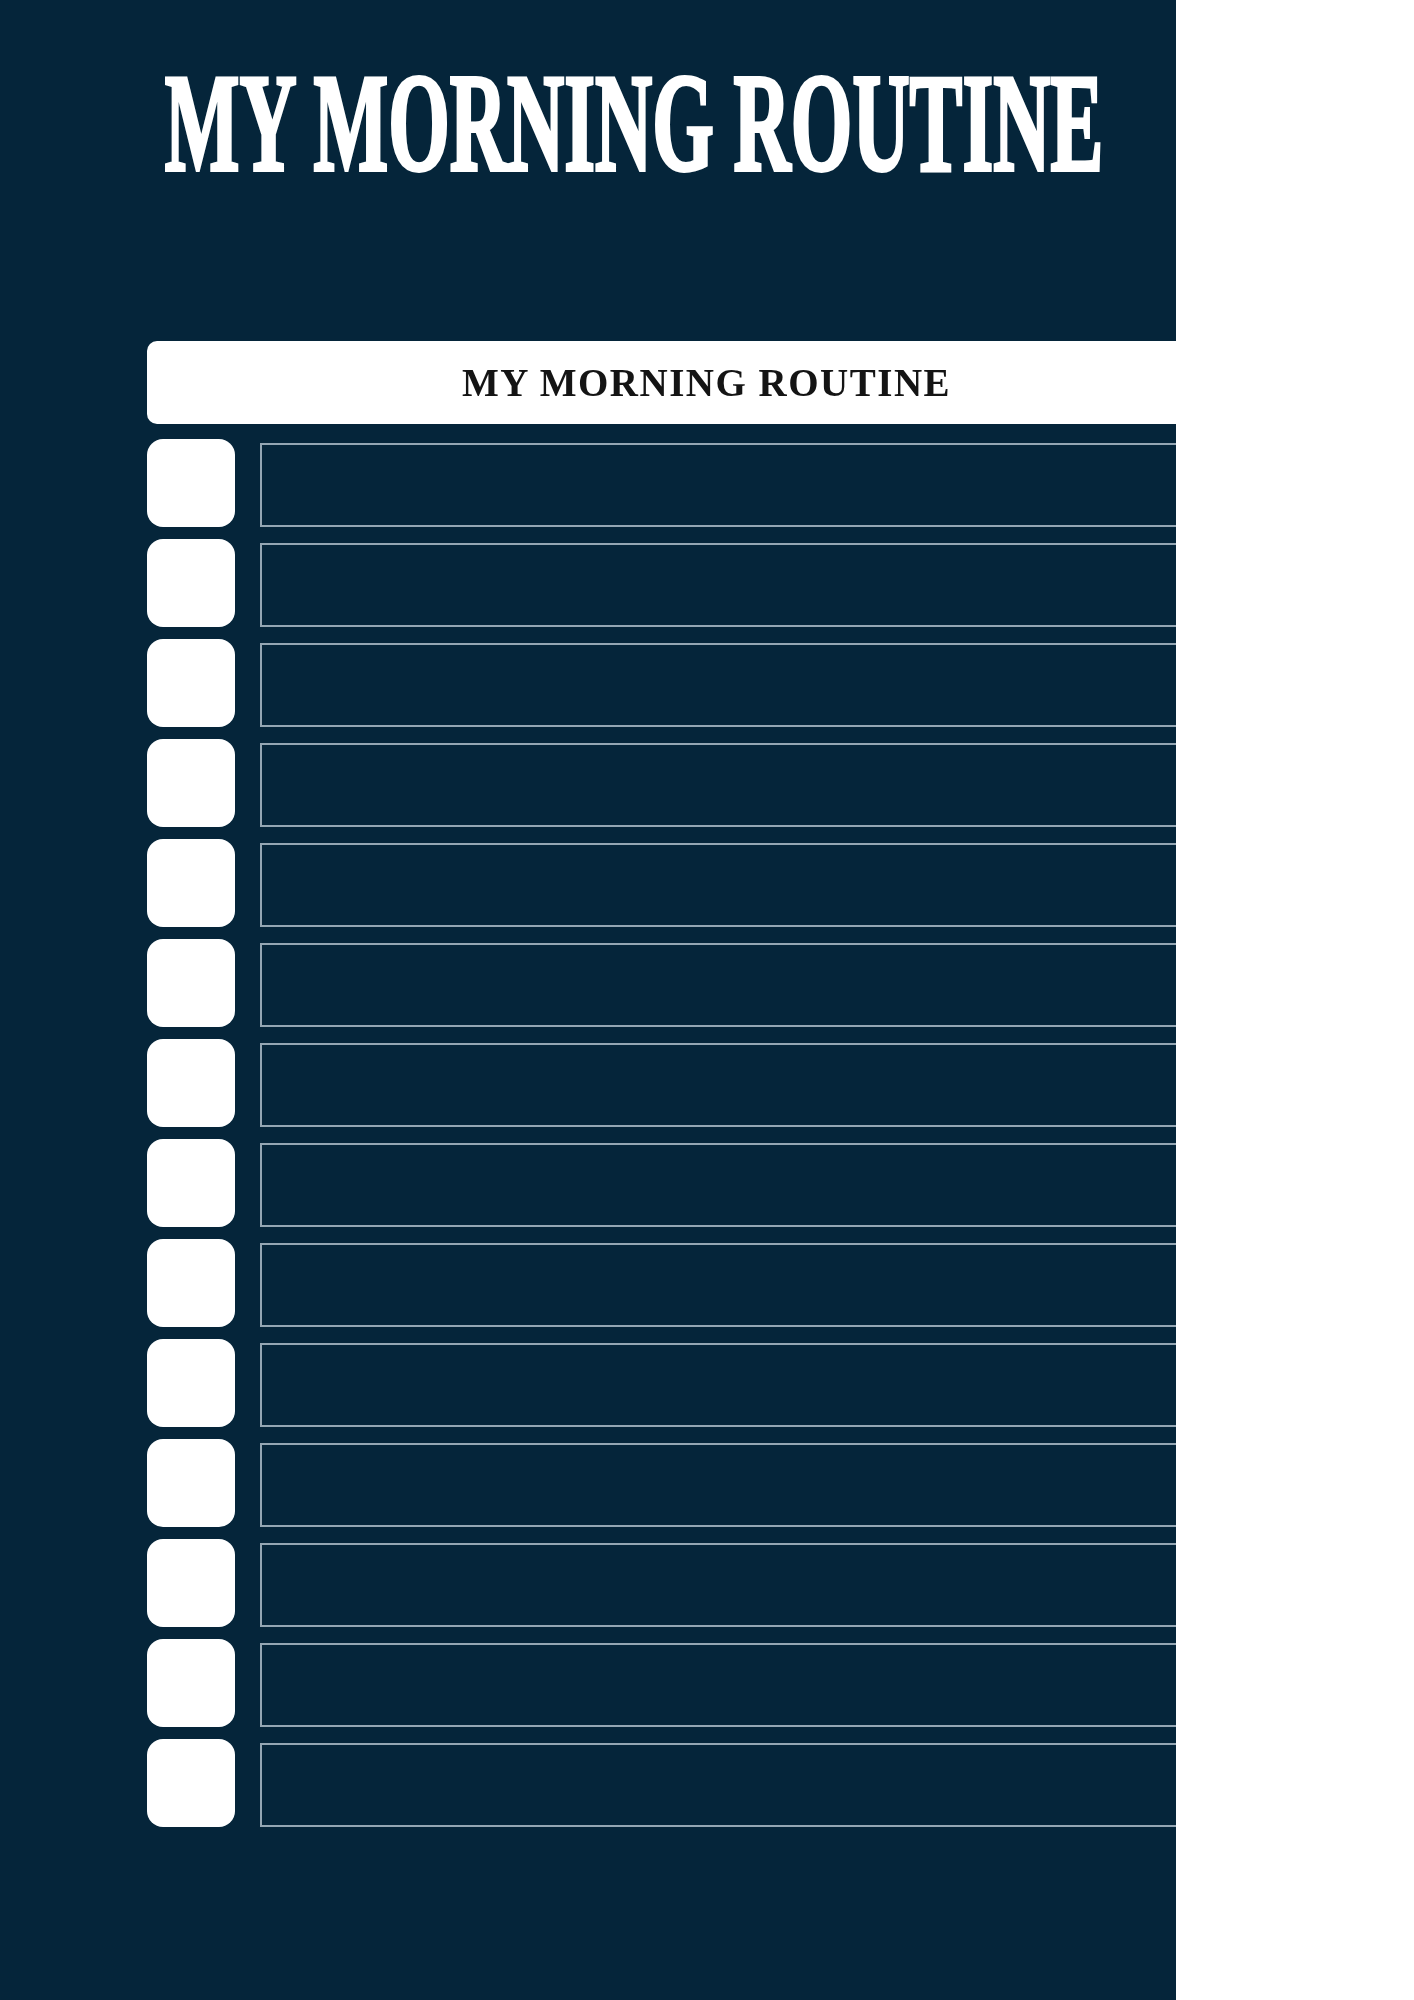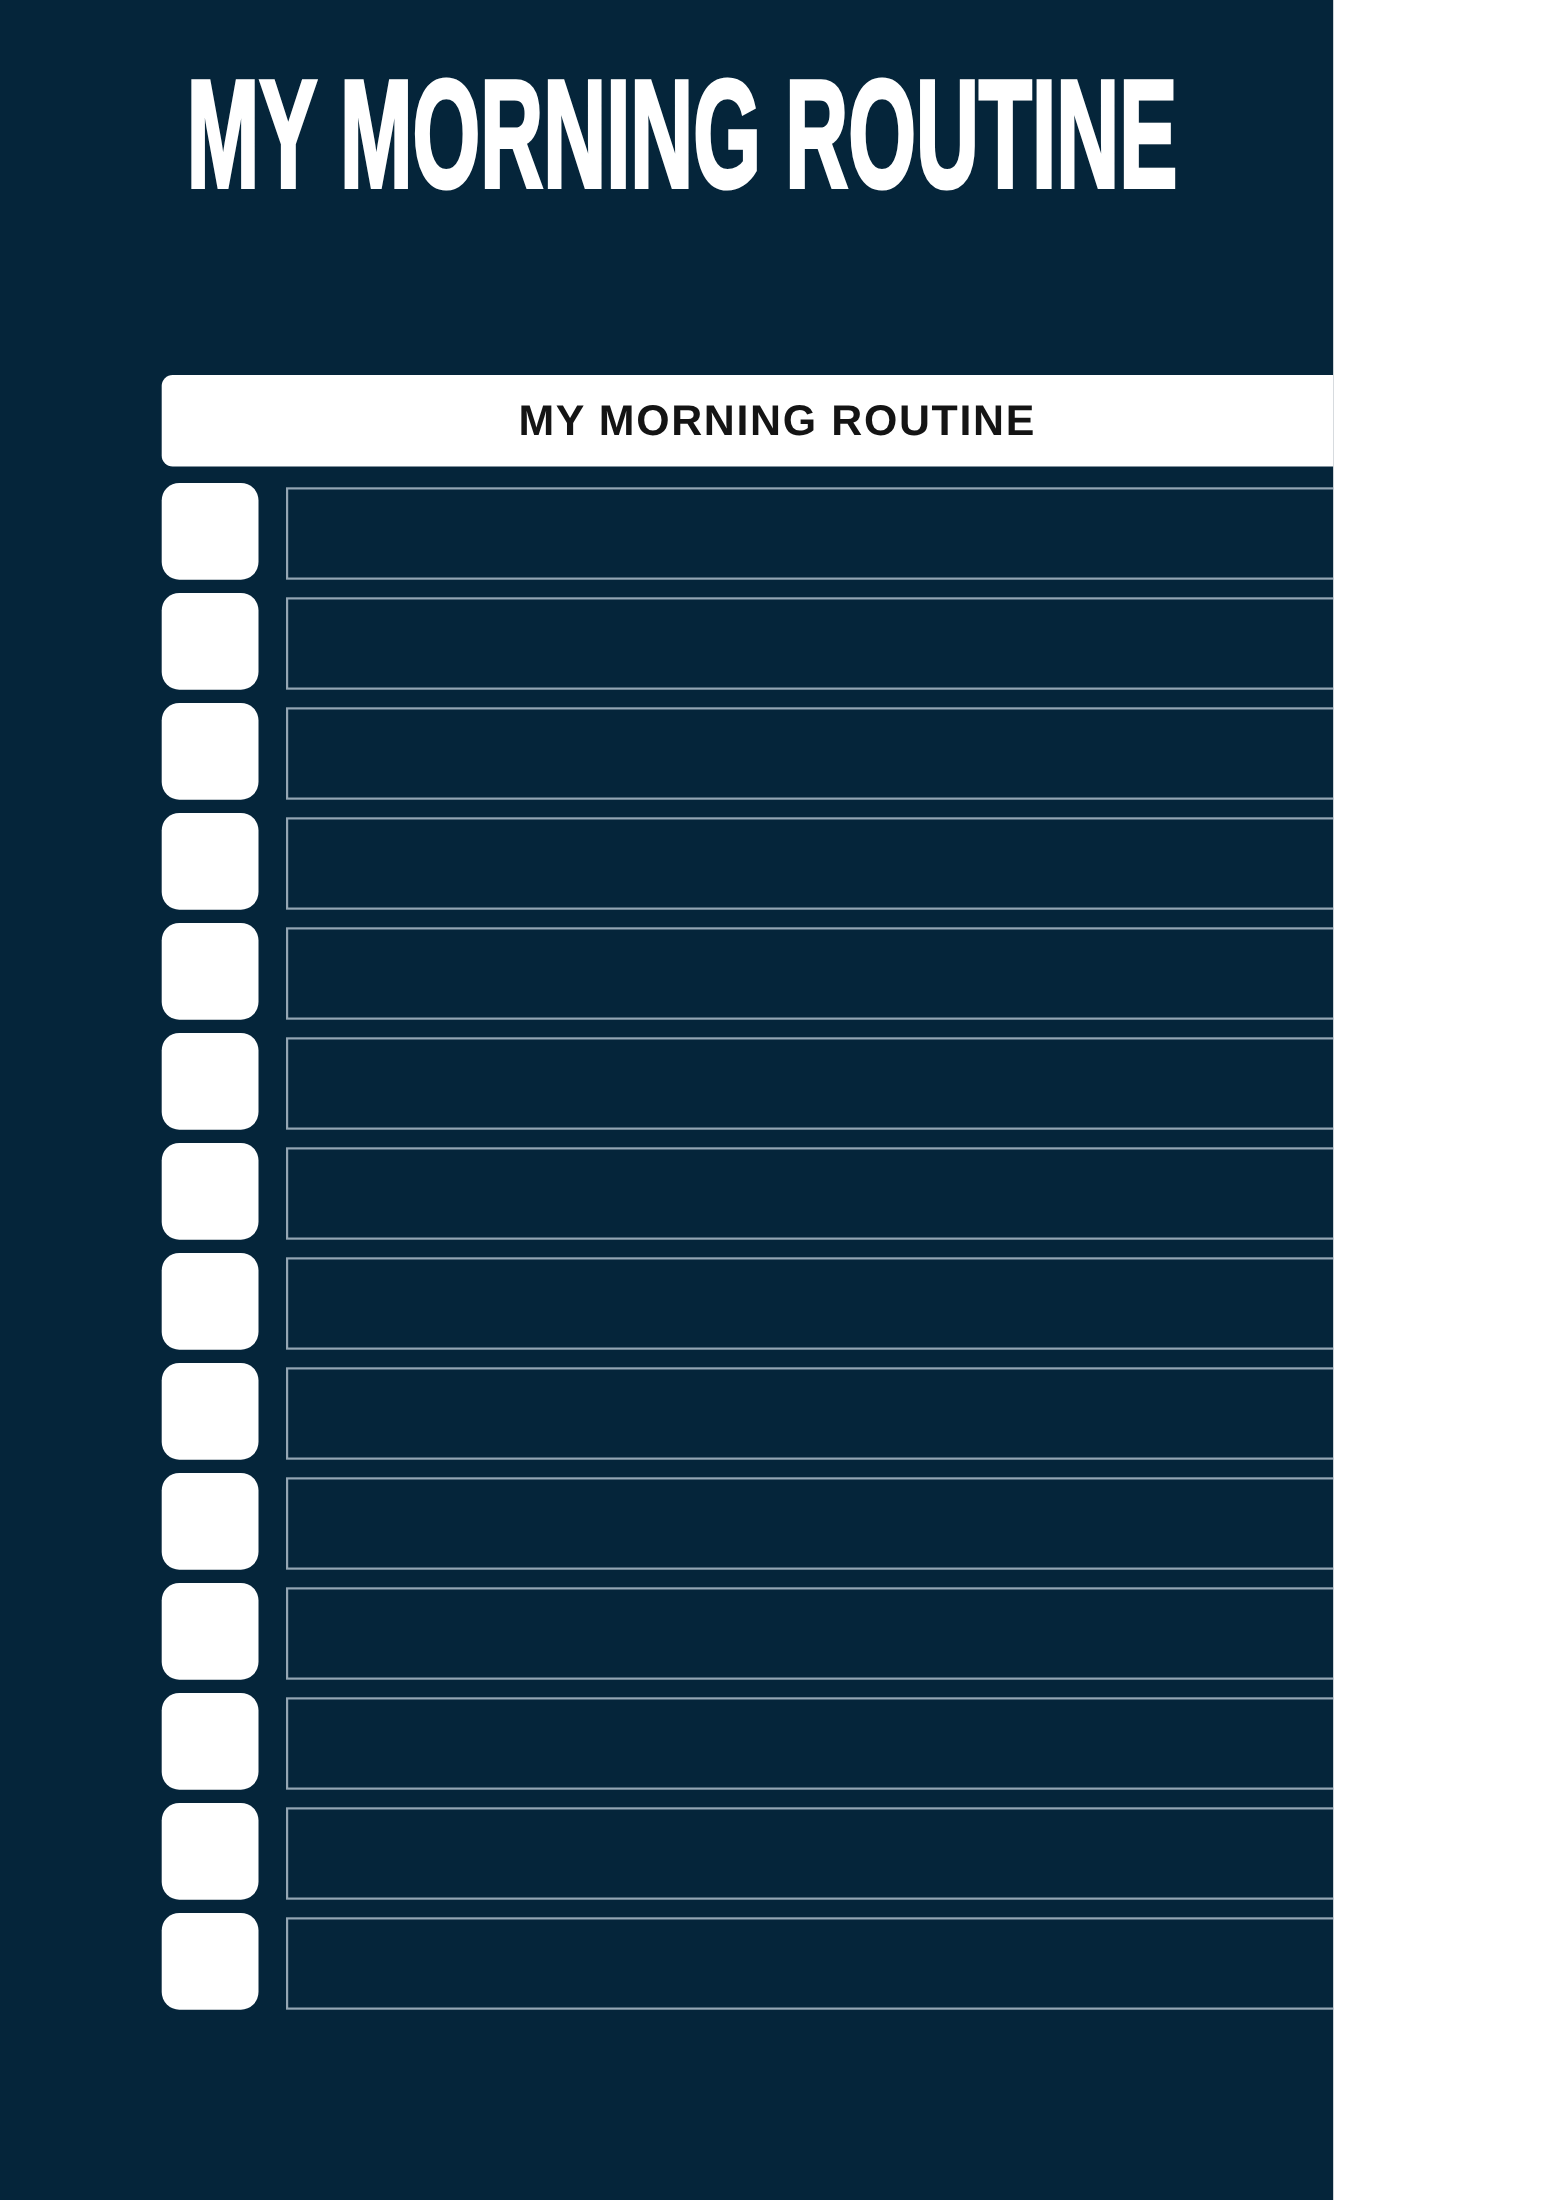--- a/index.html
+++ b/index.html
@@ -2,22 +2,21 @@
 <html style="--bg: #05253a; --title-color: #ffffff; --panel: #ffffff; --line: #94a6b3; --header-text: #141414;"><head>
 <meta charset="utf-8">
 <style>
   html, body { margin: 0; padding: 0; }
   .page {
     position: relative;
     width: 1176px;
     height: 2000px;
     background: var(--bg, #05253a);
     overflow: hidden;
-    font-family: Liberation Sans, sans-serif;
-    padding-left: 36px;
+    font-family: Liberation Serif, serif;
   }
   .title {
     position: absolute;
     top: 39px;
     left: 0;
     width: 100%;
     margin: 0;
     text-align: center;
     color: var(--title-color, #ffffff);
     font-weight: bold;

